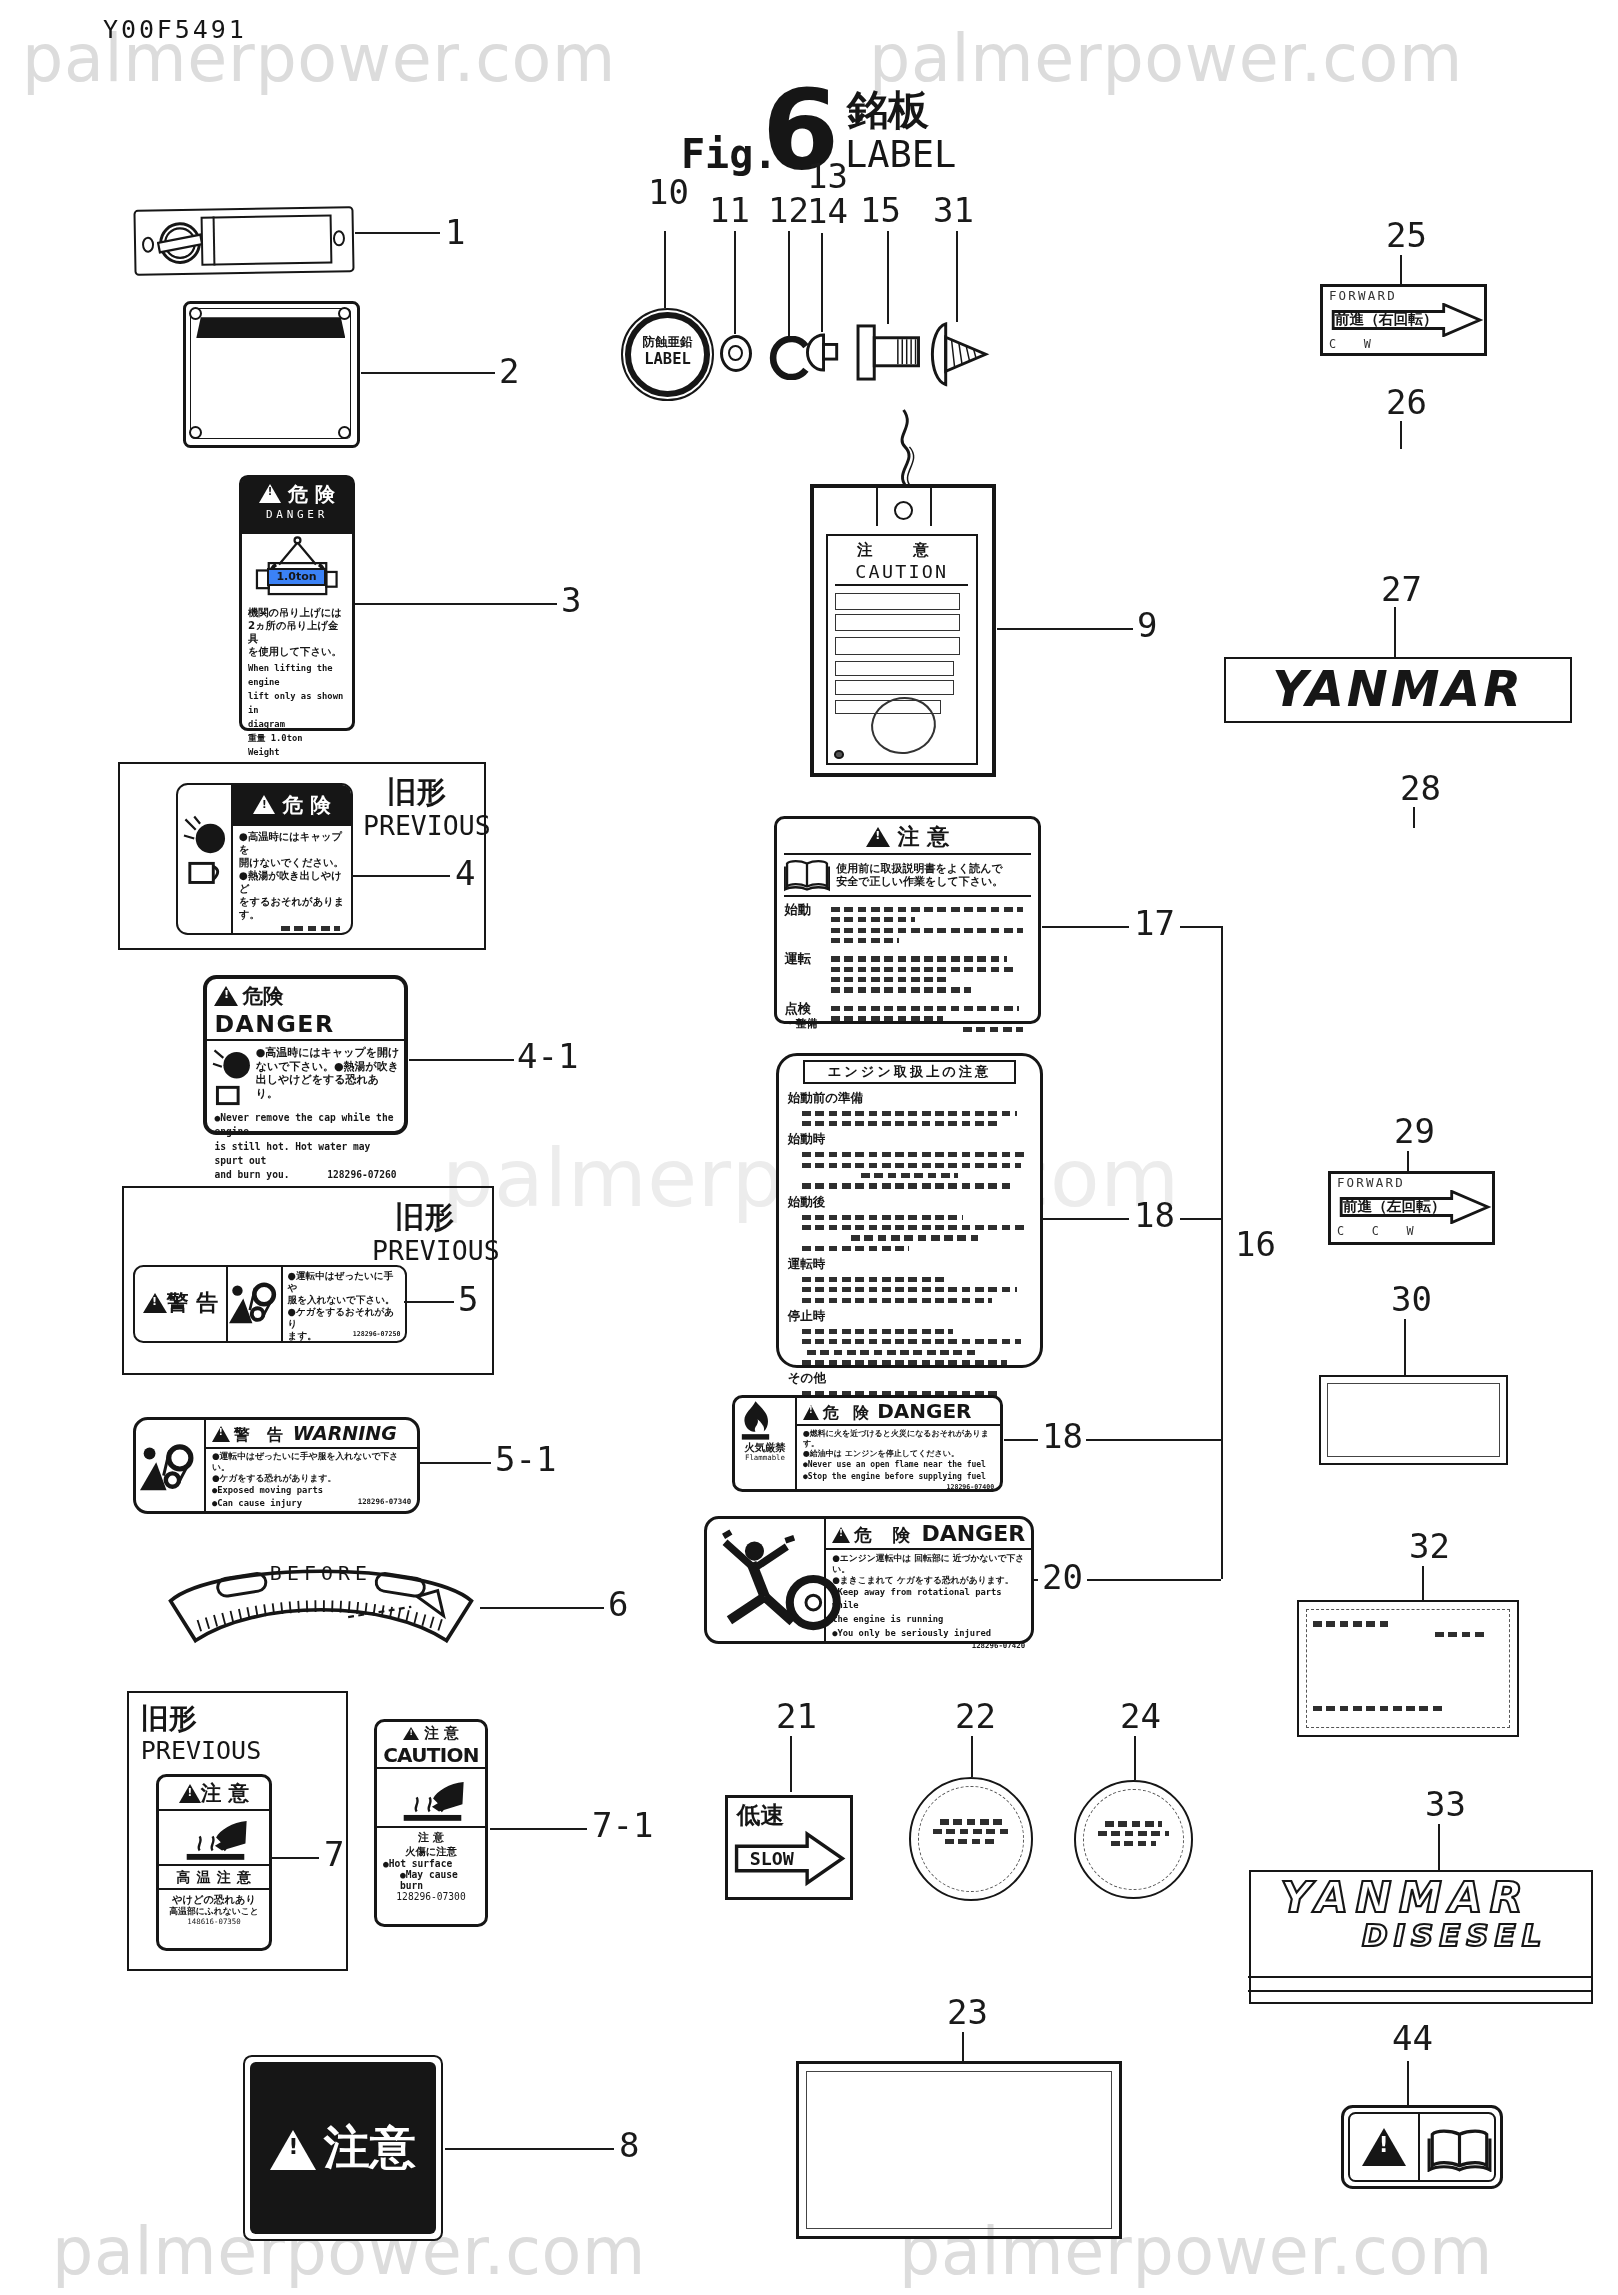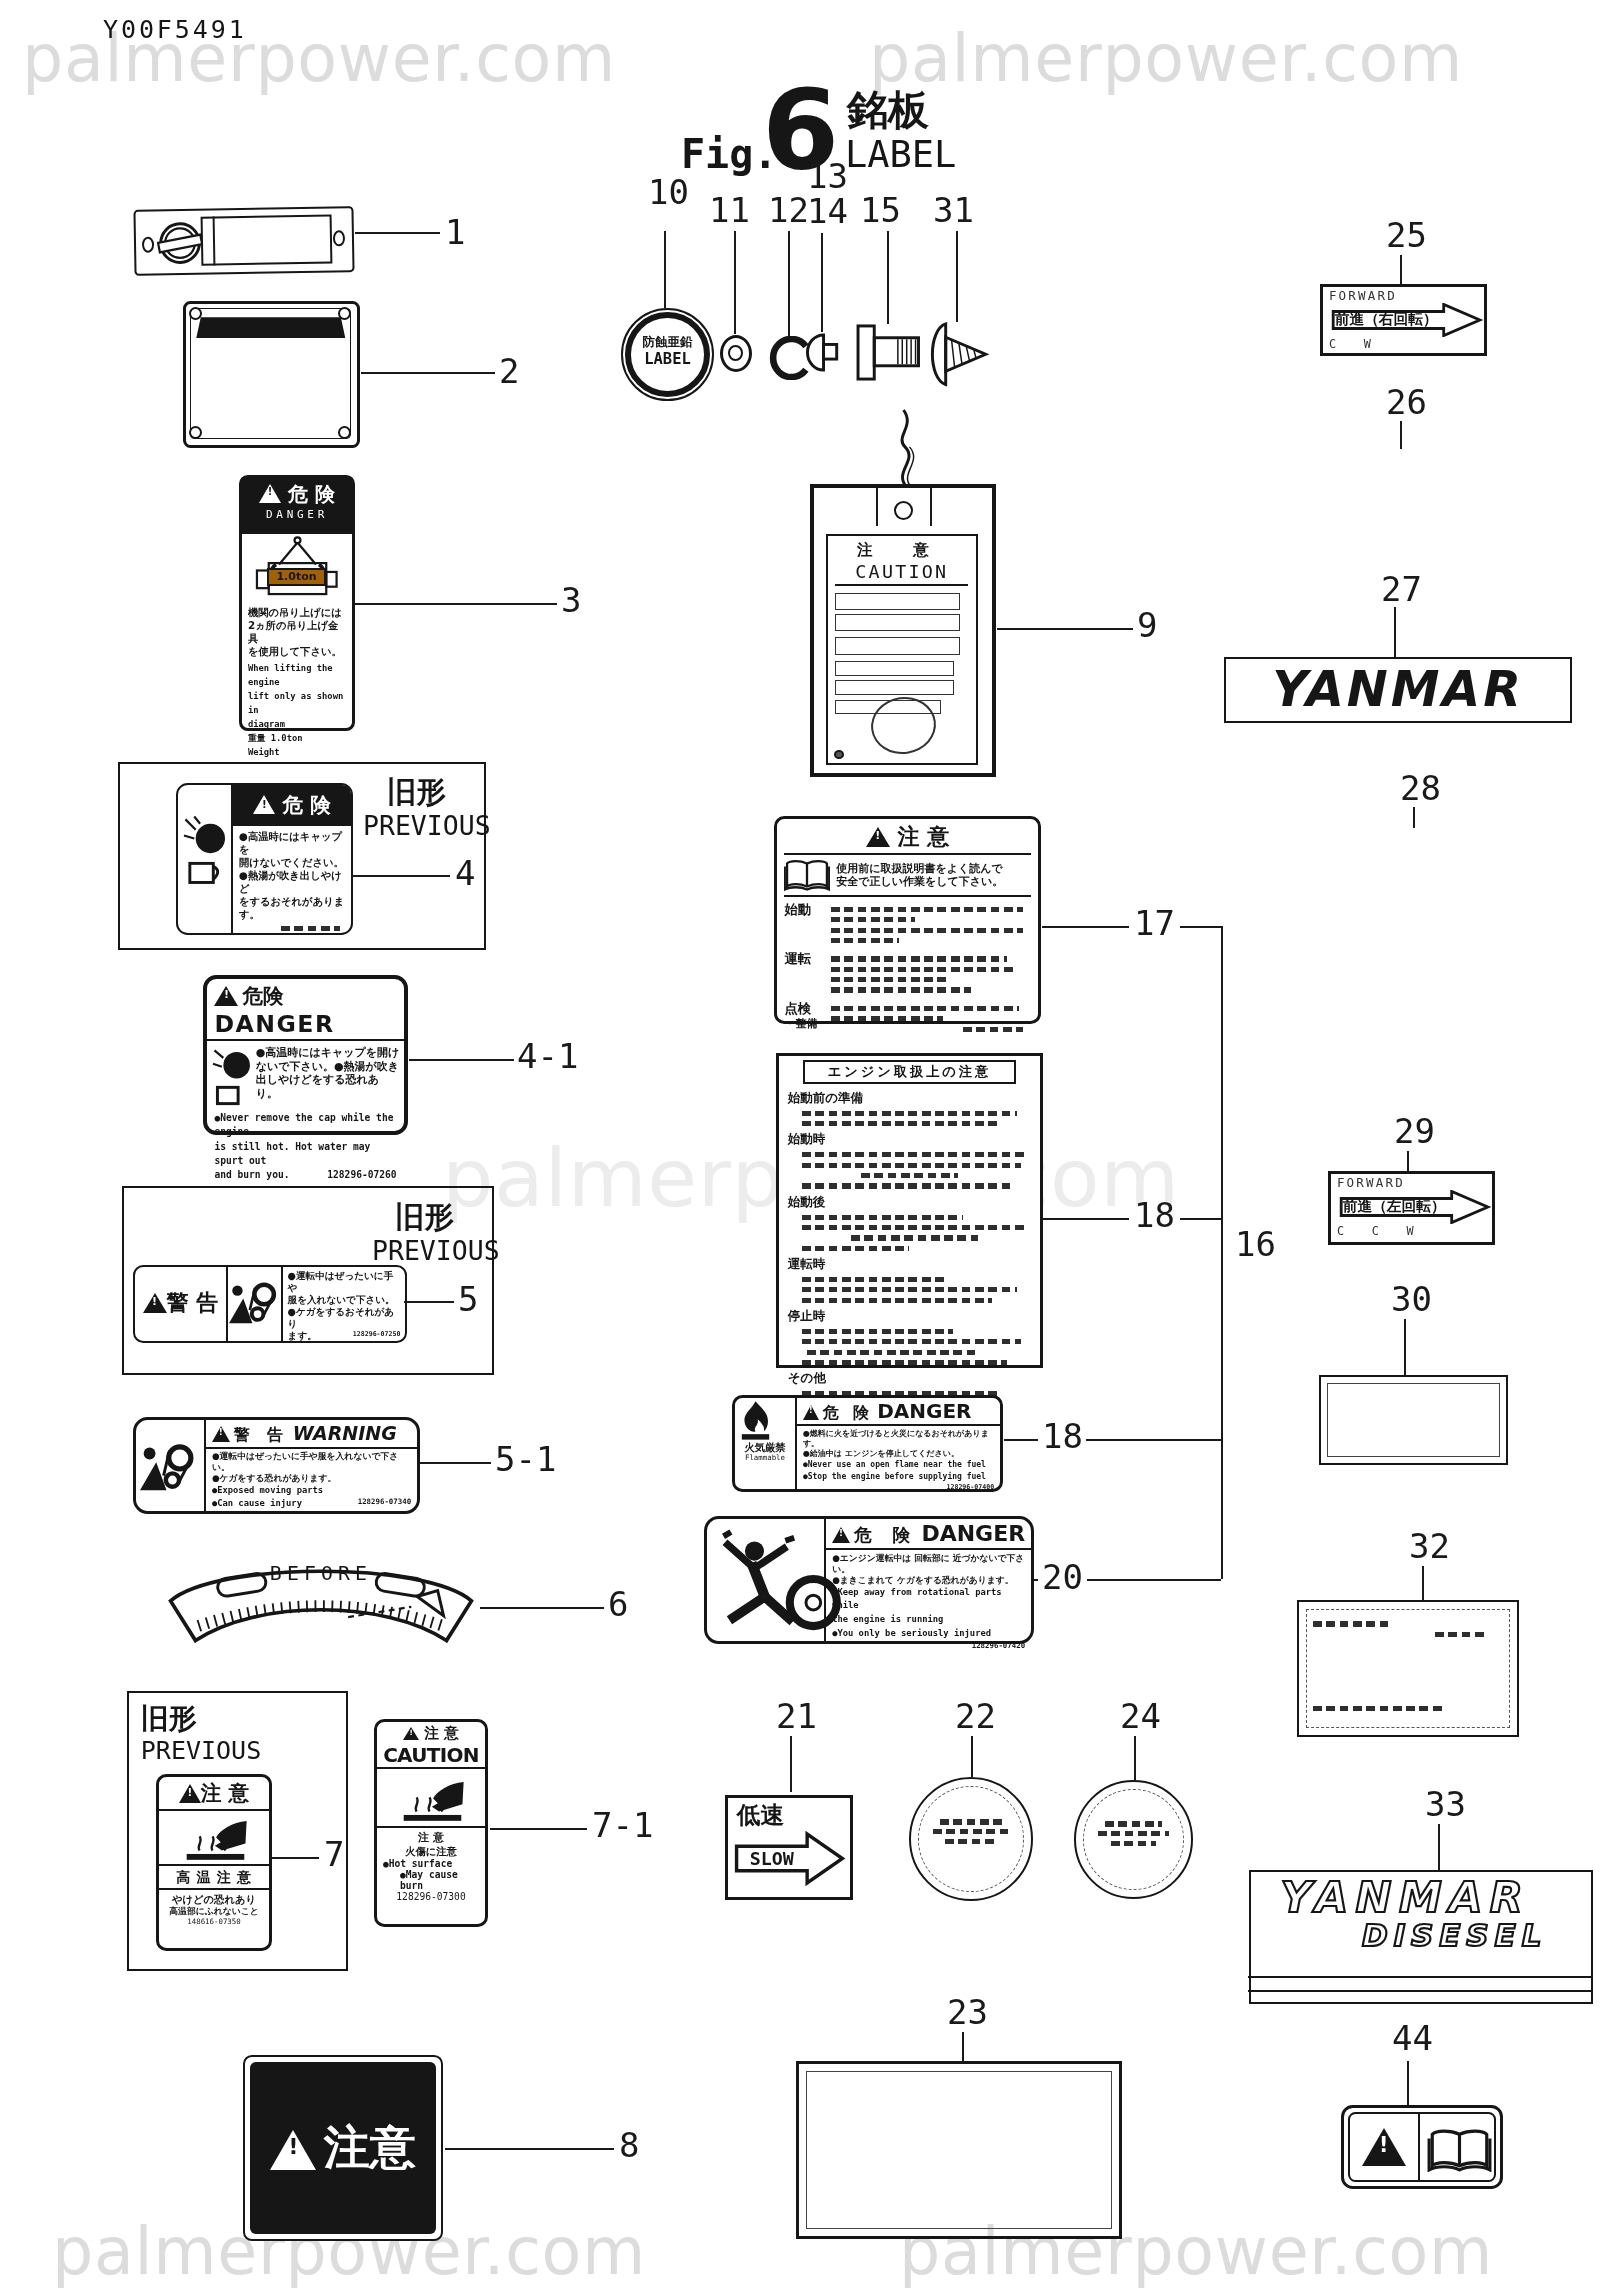--- a/index.html
+++ b/index.html
@@ -70,21 +70,21 @@
     </div>
     <div class="ctr" style="position:relative;height:71px">
       <svg class="a" style="left:11.8px;top:1.5px" width="87" height="68" viewBox="0 0 118 92">
         <circle cx="59" cy="7" r="4" fill="none" stroke="#161616" stroke-width="3"></circle>
         <path d="M59,10 L34,40 M59,10 L84,40" stroke="#161616" stroke-width="3" fill="none"></path>
         <path d="M30,40 q-8,4 -6,14 M88,40 q8,4 6,14" stroke="#161616" stroke-width="5" fill="none"></path>
         <rect x="20" y="38" width="78" height="42" fill="none" stroke="#161616" stroke-width="3"></rect>
         <rect x="4" y="48" width="16" height="24" fill="none" stroke="#161616" stroke-width="3"></rect>
         <rect x="98" y="50" width="14" height="20" fill="none" stroke="#161616" stroke-width="3"></rect>
       </svg>
-      <div class="a" style="left:25px;top:34px;width:59px;height:17.7px;background:#a16207;border:2.2px solid #161616;font-size:11px;font-weight:bold;line-height:14.7px">1.0ton</div>
+      <div class="a" style="left:25px;top:34px;width:59px;height:17.7px;background:#3b82f6;border:2.2px solid #161616;font-size:11px;font-weight:bold;line-height:14.7px">1.0ton</div>
     </div>
     <div class="jp" style="padding:1.5px 5.9px;font-size:10.3px;font-weight:bold">
       <div>機関の吊り上げには</div>
       <div>2ヵ所の吊り上げ金具</div>
       <div>を使用して下さい。</div>
     </div>
     <div class="mono" style="padding:1.5px 5.9px;font-size:8.8px;font-weight:bold;line-height:1.6">
       <div>When lifting the engine</div>
       <div>lift only as shown in</div>
       <div>diagram</div>
@@ -390,21 +390,21 @@
         <div class="bar" style="width:94%"></div>
           <div class="bar" style="width:56%"></div>
         <div class="bar" style="width:30%;margin-left:66%"></div>
       </div>
     </div>
   </div>
   <div class="ln" style="left:1042px;top:926px;width:87px;height:2.2px"></div>
   <div class="n" style="left:1134px;top:906px">17</div>
   <div class="ln" style="left:1180px;top:926px;width:41px;height:2.2px"></div>
 
-  <div class="lbl" style="left:776px;top:1053px;width:267px;height:315px;border-radius:0;border-width:3.7px;padding:4.4px 8.8px">
+  <div class="lbl" style="left:776px;top:1053px;width:267px;height:315px;border-radius:21px;border-width:3.7px;padding:4.4px 8.8px">
     <div class="ctr jp" style="width:86%;margin:0 auto;border:2.2px solid #161616;font-size:13.3px;font-weight:900;letter-spacing:2.9px;padding:1.5px 0">エンジン取扱上の注意</div>
     <div class="jp" style="font-size:12.5px;font-weight:900;margin-top:5.9px">始動前の準備</div>
     <div class="bar" style="width:88%;margin-left:6%"></div>
       <div class="bar" style="width:80%;margin-left:6%"></div>
     <div class="jp" style="font-size:12.5px;font-weight:900;margin-top:4.4px">始動時</div>
     <div class="bar" style="width:92%;margin-left:6%"></div>
       <div class="bar" style="width:90%;margin-left:6%"></div>
     <div class="bar" style="width:40%;margin-left:30%"></div>
       <div class="bar" style="width:86%;margin-left:6%"></div>
     <div class="jp" style="font-size:12.5px;font-weight:900;margin-top:4.4px">始動後</div>

